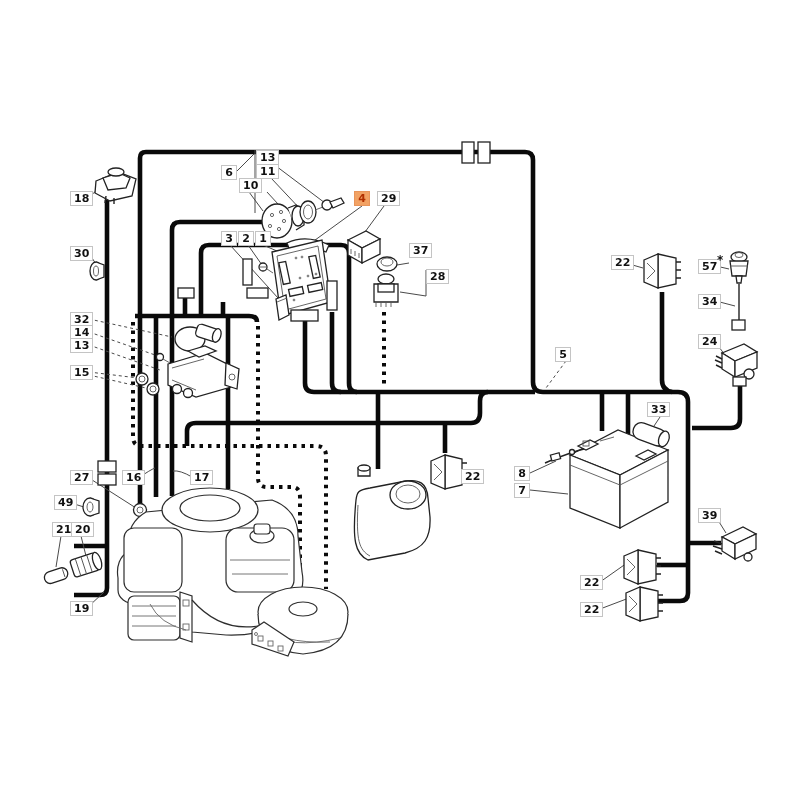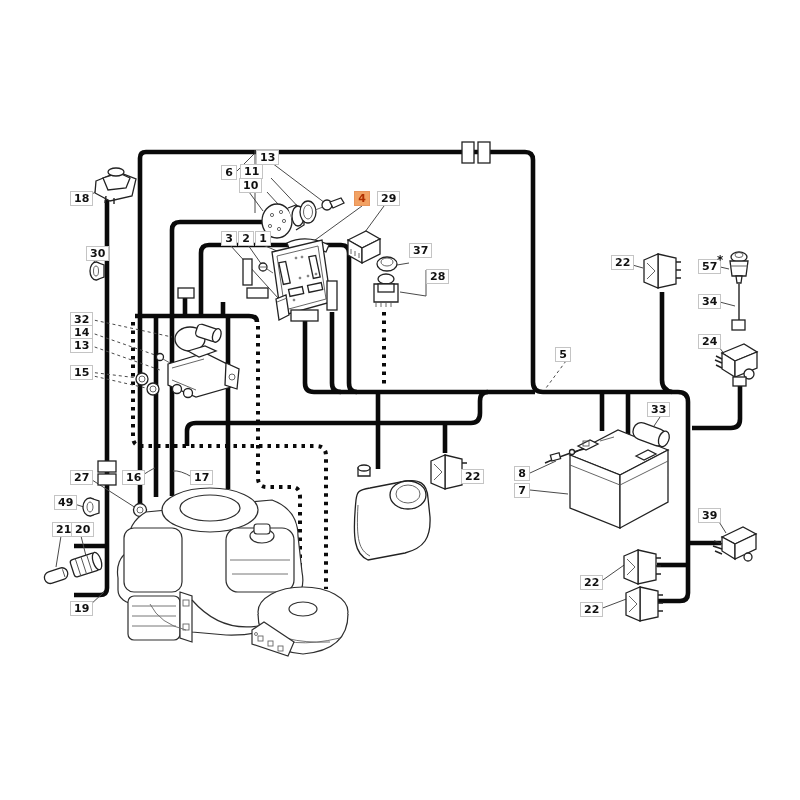--- a/index.html
+++ b/index.html
@@ -352,24 +352,24 @@
     <rect class="c" x="98" y="474" width="18" height="11"></rect>
     <rect class="c" x="178" y="288" width="16" height="10"></rect>
     <rect class="c" x="247" y="288" width="21" height="10"></rect>
     <rect class="c" x="291" y="310" width="27" height="11"></rect>
     <rect class="c" x="243" y="259" width="9" height="26"></rect>
     <rect class="c" x="327" y="281" width="10" height="29"></rect>
   </g>
 </svg>
 
   <div class="co" style="left:70px;top:191px">18</div>
-  <div class="co" style="left:86px;top:246px">30</div>
+  <div class="co" style="left:70px;top:246px">30</div>
   <div class="co" style="left:221px;top:165px">6</div>
   <div class="co" style="left:256px;top:150px">13</div>
-  <div class="co" style="left:240px;top:164px">11</div>
+  <div class="co" style="left:256px;top:164px">11</div>
   <div class="co" style="left:239px;top:178px">9</div>
   <div class="co" style="left:239px;top:178px">10</div>
   <div class="co hl" style="left:354px;top:191px">4</div>
   <div class="co" style="left:377px;top:191px">29</div>
   <div class="co" style="left:221px;top:231px">3</div>
   <div class="co" style="left:238px;top:231px">2</div>
   <div class="co" style="left:255px;top:231px">1</div>
   <div class="co" style="left:409px;top:243px">37</div>
   <div class="co" style="left:426px;top:269px">28</div>
   <div class="co" style="left:611px;top:255px">22</div>

